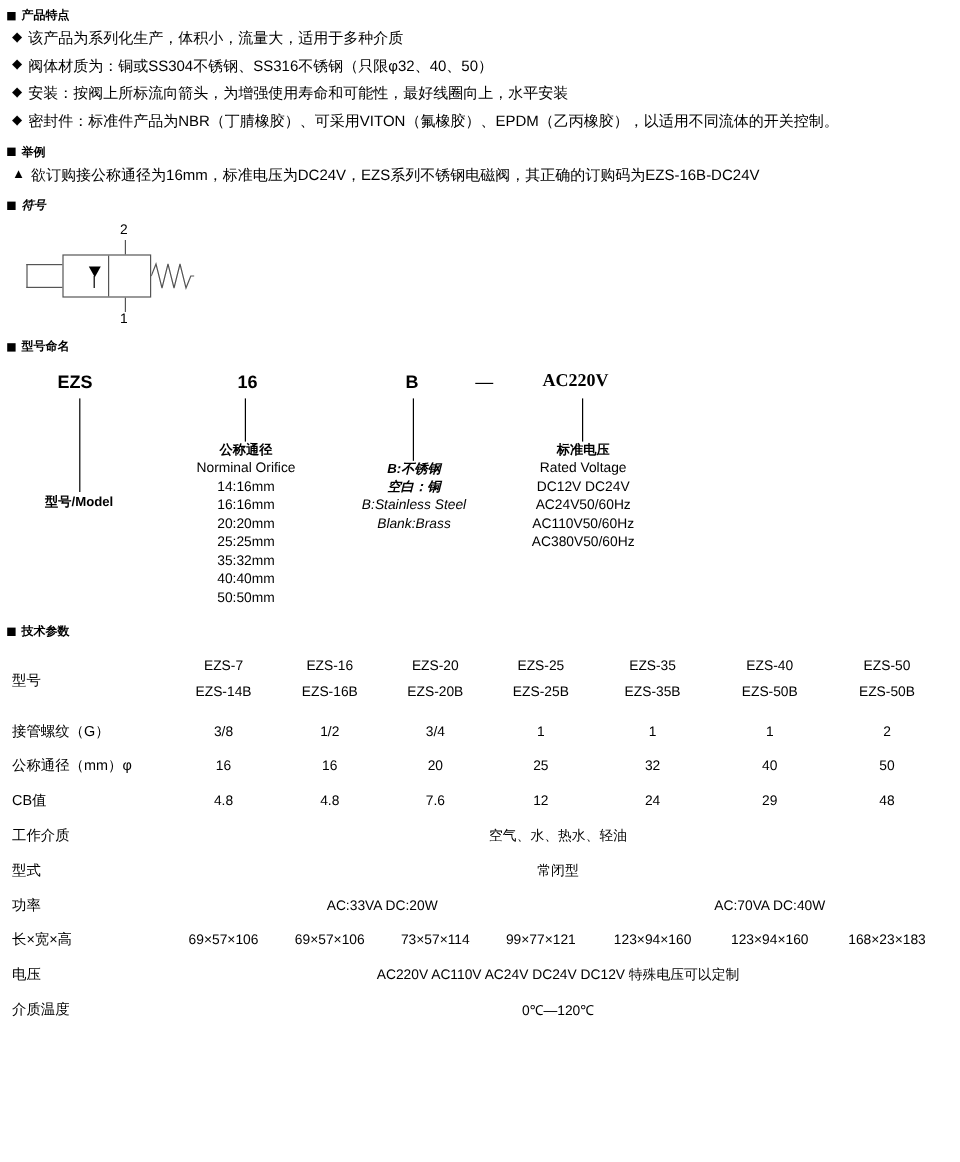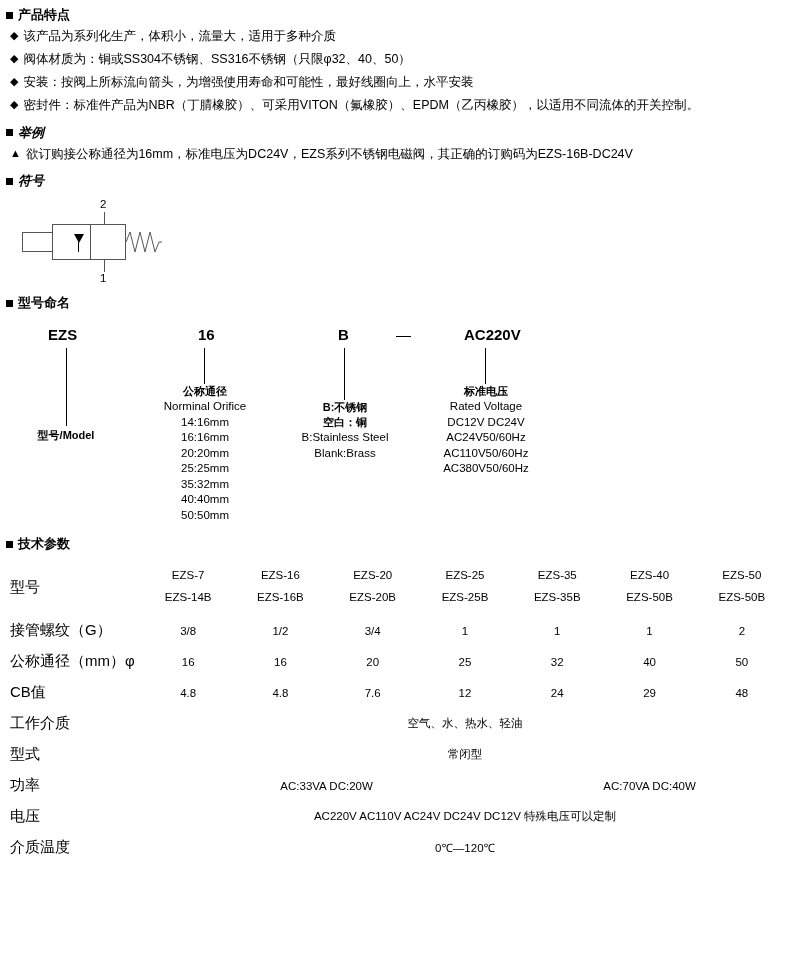--- a/index.html
+++ b/index.html
@@ -19,21 +19,21 @@
     position: relative;
     width: 800px;
     height: 968px;
     padding: 0;
   }
   
   .sec-head {
     display: flex;
     align-items: center;
     font-weight: bold;
-    font-size: 13px;
+    font-size: 10px;
     margin: 0 0 4px 6px;
   }
   .sec-head .bullet {
     width: 7px;
     height: 7px;
     background: #000;
     margin-right: 5px;
     display: inline-block;
   }
   
@@ -174,21 +174,21 @@
     font-size: 11.5px;
   }
   table.spec td {
     padding: 6px 2px;
     vertical-align: middle;
   }
   td.rowlab {
     width: 130px;
     text-align: left;
     padding-left: 6px;
-    font-size: 15px;
+    font-size: 12px;
   }
   td.cell { text-align: center; }
   .model-two { line-height: 1.9; }
 </style>
 </head>
 <body>
 
 <div class="page">
 
   <div class="sec-head" style="margin-top:6px;">
@@ -206,21 +206,21 @@
   </div>
   <div class="line">
     <span class="dia">◆</span>
     <span class="txt">安装：按阀上所标流向箭头，为增强使用寿命和可能性，最好线圈向上，水平安装</span>
   </div>
   <div class="line">
     <span class="dia">◆</span>
     <span class="txt">密封件：标准件产品为NBR（丁腈橡胶）、可采用VITON（氟橡胶）、EPDM（乙丙橡胶），以适用不同流体的开关控制。</span>
   </div>
 
-  <div class="sec-head" style="margin-top:10px;font-style:italic;">
+  <div class="sec-head" style="margin-top:10px;">
     <span class="bullet"></span>
     <span>举例</span>
   </div>
   <div class="line">
     <span class="tri">▲</span>
     <span class="txt">欲订购接公称通径为16mm，标准电压为DC24V，EZS系列不锈钢电磁阀，其正确的订购码为EZS-16B-DC24V</span>
   </div>
 
   <div class="sec-head" style="margin-top:10px;font-style:italic;">
     <span class="bullet"></span>
@@ -247,21 +247,21 @@
     <span class="bullet"></span>
     <span>型号命名</span>
   </div>
 
   <div class="naming">
 
     <div class="nm-title" style="left:48px; top:6px;">EZS</div>
     <div class="nm-title" style="left:198px; top:6px;">16</div>
     <div class="nm-title" style="left:338px; top:6px;">B</div>
     <div class="nm-dash" style="left:396px; top:6px;">—</div>
-    <div class="nm-title" style="left:464px; top:6px;">AC220V</div>
+    <div class="nm-title" style="left:452px; top:6px;font-family:Liberation Serif, serif;">AC220V</div>
 
     <div class="nm-vline" style="left:66px; top:28px; height:78px;"></div>
     <div class="nm-vline" style="left:204px; top:28px; height:36px;"></div>
     <div class="nm-vline" style="left:344px; top:28px; height:52px;"></div>
     <div class="nm-vline" style="left:485px; top:28px; height:36px;"></div>
 
     <div class="nm-block" style="left:16px; top:108px; width:100px;">
       <div class="b">型号/Model</div>
     </div>
 
@@ -270,21 +270,21 @@
       <div>Norminal Orifice</div>
       <div>14:16mm</div>
       <div>16:16mm</div>
       <div>20:20mm</div>
       <div>25:25mm</div>
       <div>35:32mm</div>
       <div>40:40mm</div>
       <div>50:50mm</div>
     </div>
 
-    <div class="nm-block" style="left:280px; top:80px; width:130px;">
+    <div class="nm-block" style="left:280px; top:80px; width:130px;font-style:italic;">
       <div class="b">B:不锈钢</div>
       <div class="b">空白：铜</div>
       <div>B:Stainless Steel</div>
       <div>Blank:Brass</div>
     </div>
 
     <div class="nm-block" style="left:420px; top:64px; width:132px;">
       <div class="b">标准电压</div>
       <div>Rated Voltage</div>
       <div>DC12V  DC24V</div>
@@ -377,20 +377,30 @@
       <td class="cell" colspan="7">常闭型</td>
     </tr>
 
 
     <tr>
       <td class="rowlab">功率</td>
       <td class="cell" colspan="4">AC:33VA DC:20W</td>
       <td class="cell" colspan="3">AC:70VA DC:40W</td>
     </tr>
 
+    <tr>
+      <td class="rowlab">长×宽×高</td>
+      <td class="cell">69×57×106</td>
+      <td class="cell">69×57×106</td>
+      <td class="cell">73×57×114</td>
+      <td class="cell">99×77×121</td>
+      <td class="cell">123×94×160</td>
+      <td class="cell">123×94×160</td>
+      <td class="cell">168×23×183</td>
+    </tr>
 
     <tr>
       <td class="rowlab">电压</td>
       <td class="cell" colspan="7">AC220V AC110V AC24V DC24V DC12V 特殊电压可以定制</td>
     </tr>
 
 
 
     <tr>
       <td class="rowlab">介质温度</td>

